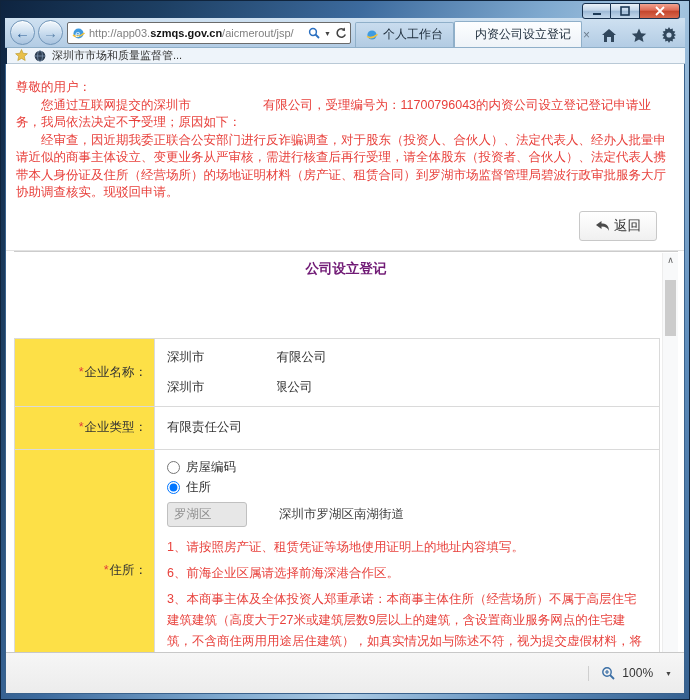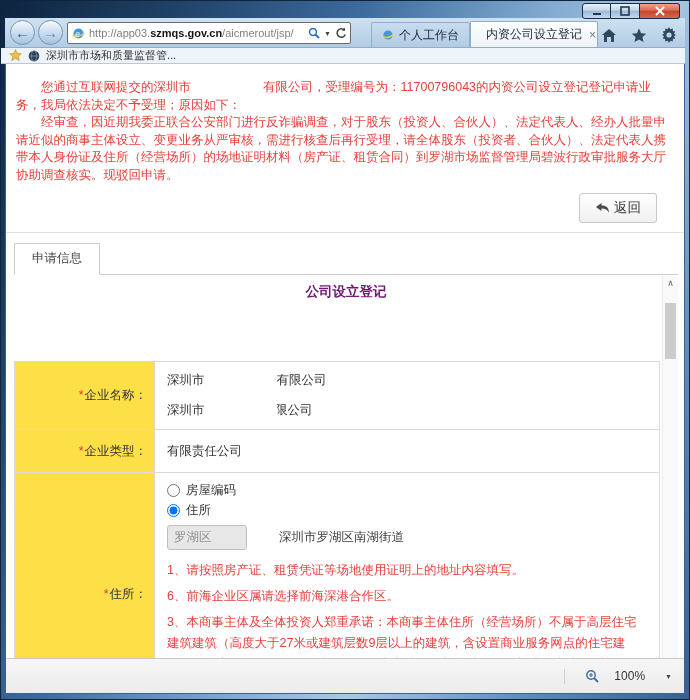--- a/index.html
+++ b/index.html
@@ -32,33 +32,33 @@
   .back { left:5px; } .fwd { left:33px; color:#5f86ad; }
 
   .urlbox { position:absolute; left:62px; top:4px; width:284px; height:22px;
     background:#fff; border:1px solid #6b6b6b; border-radius:2px;
     display:flex; align-items:center; padding:0 3px 0 4px; }
   .urltext { flex:1; font-size:11px; color:#808080; white-space:nowrap; overflow:hidden; }
   .urltext b { color:#141414; font-weight:bold; }
   .urlctrl { display:flex; align-items:center; gap:4px; color:#444; }
   .urlcaret { font-size:7px; color:#444; }
 
-  .tabs { position:absolute; left:366px; bottom:0; display:flex; align-items:flex-end; }
+  .tabs { position:absolute; left:350px; bottom:0; display:flex; align-items:center; }
   .tab { height:25px; display:flex; align-items:center; gap:5px; padding:0 10px;
     font-size:12px; color:#1c2b3a; border:1px solid #8fafc9; border-bottom:none;
     border-radius:2px 2px 0 0; background:linear-gradient(#c9dcee,#b2cbe2);
     max-width:128px; white-space:nowrap; }
-  .tab.active { background:linear-gradient(#fdfeff,#eef3f8); height:26px; }
+  .tab.active { background:linear-gradient(#fdfeff,#eef3f8); height:26px;gap:10px; }
   .tabclose { color:#6b7d8e; font-size:12px; margin-left:2px; }
 
   .toolicons { position:absolute; right:8px; bottom:4px; display:flex; gap:14px; align-items:center; }
   .toolicons svg { display:block; }
 
   
-  .favbar { position:absolute; left:0; right:4px; top:47px; height:16px;
+  .favbar { position:absolute; left:6px; right:4px; top:47px; height:16px;
     background:#eef4fa; display:flex; align-items:center; gap:6px; padding-left:8px;
     border-bottom:1px solid #b9c9d6; }
   .favtitle { font-size:11px; color:#333; }
 
   
   .client { position:absolute; left:4px; right:4px; top:63px; bottom:5px;
     background:#fff; display:flex; flex-direction:column;
     border:1px solid #3a628c; border-top:none; }
   .page { flex:1; overflow:hidden; display:flex; flex-direction:column; background:#fff; }
 
@@ -101,23 +101,23 @@
   .radio-line input { width:13px; height:13px; }
   .addr-line { display:flex; align-items:center; margin:6px 0 2px; }
   .district { width:80px; height:25px; background:#e7e7e7; border:1px solid #c0c0c0;
     border-radius:3px; color:#8f8f8f; font-size:12.5px; padding:0 6px;
     font-family:"Liberation Sans","DejaVu Sans",sans-serif; }
   .street { margin-left:32px; color:#3c3c3c; }
   .notes { color:#e8413c; margin-top:10px; padding-bottom:8px; }
   .note { margin:5px 0; line-height:21px; padding-right:6px; }
 
   
-  .statusbar { height:35px; background:linear-gradient(#f6f6f6,#ececec);
+  .statusbar { height:41px; background:linear-gradient(#f6f6f6,#ececec);
     border-top:1px solid #c8c8c8; display:flex; align-items:center;
-    justify-content:flex-end; padding-right:12px; gap:14px; }
+    justify-content:flex-end; padding-right:12px; gap:6px; }
   .sb-sep { width:1px; height:15px; background:#cfcfcf; margin-right:6px; }
   .zoomtext { font-size:12px; color:#333; }
   .sbcaret { font-size:7px; color:#444; margin-left:6px; }
 </style>
 </head>
 <body>
 
 <div class="win">
 
   <div class="winbtns">
@@ -205,38 +205,36 @@
       <ellipse cx="6" cy="6" rx="2.4" ry="5.3" fill="none" stroke="#7b93ad" stroke-width="0.8"></ellipse>
       <path d="M0.7 6 H11.3" stroke="#7b93ad" stroke-width="0.8"></path>
     </svg>
     <span class="favtitle">深圳市市场和质量监督管...</span>
   </div>
 
   <div class="client">
     <div class="page">
 
       <div class="notice">
+        <p>尊敬的用户：</p>
         <p class="ind"><span>您通过互联网提交的深圳市</span><span class="blob"></span><span>有限公司，受理编号为：11700796043的内资公司设立登记登记申请业务，我局依法决定不予受理；原因如下：</span></p>
         <p class="ind">经审查，因近期我委正联合公安部门进行反诈骗调查，对于股东（投资人、合伙人）、法定代表人、经办人批量申请近似的商事主体设立、变更业务从严审核，需进行核查后再行受理，请全体股东（投资者、合伙人）、法定代表人携带本人身份证及住所（经营场所）的场地证明材料（房产证、租赁合同）到罗湖市场监督管理局碧波行政审批服务大厅协助调查核实。现驳回申请。</p>
       </div>
 
       <div class="backrow">
         <span class="btn-return">
           <svg width="15" height="12">
             <path d="M6.5 1 L1 5 L6.5 9 V6.4 C10.5 6.4 13 8 14 11 C14 4.8 10.5 3.4 6.5 3.4 Z" fill="#4a4a4a"></path>
           </svg>
           <span>返回</span>
         </span>
       </div>
 
       <div class="divider"></div>
 
-      <div class="tabstrip">
-        <span class="apptab">申请信息</span>
-      </div>
 
       <div class="panel">
         <div class="scrollbar">
           <div class="sb-up">∧</div>
           <div class="sb-thumb"></div>
         </div>
 
         <div class="panel-title">公司设立登记</div>
 
         <table class="form">

